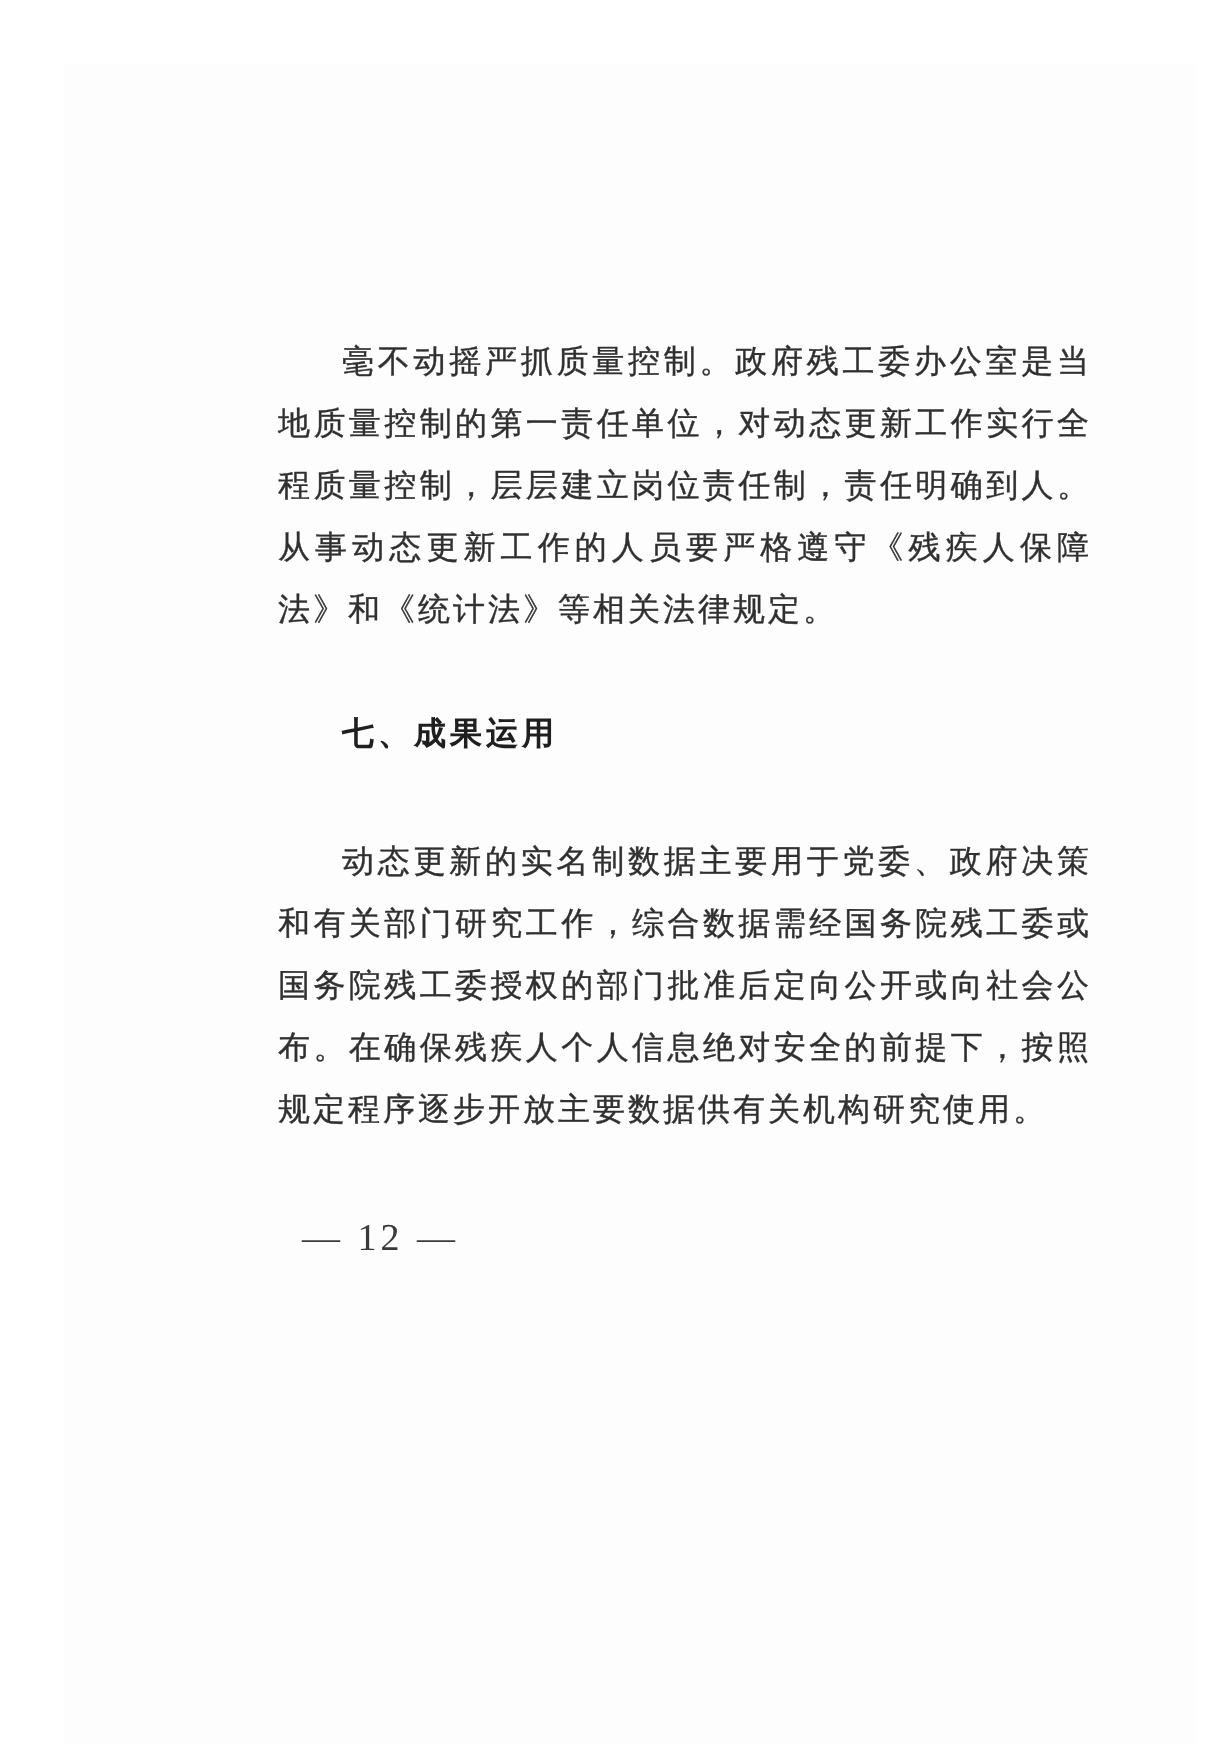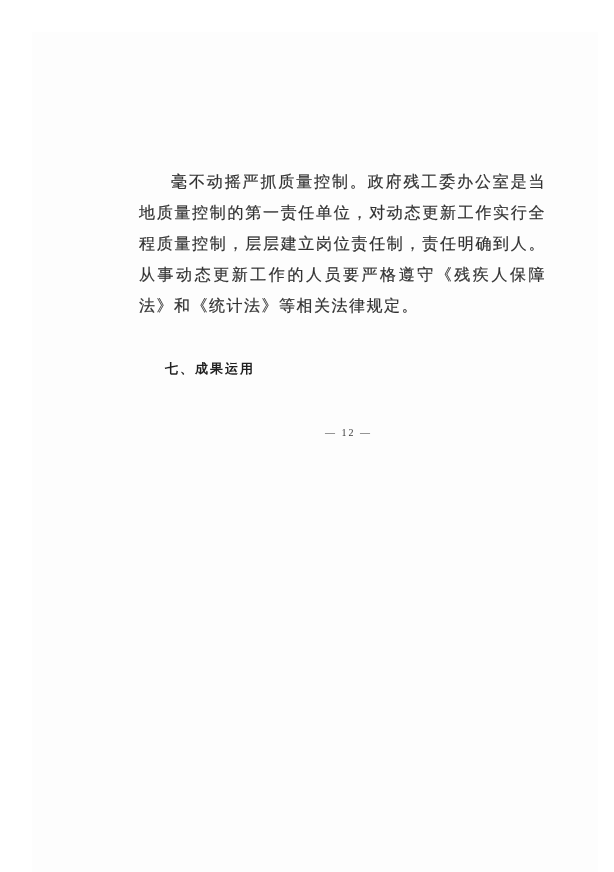--- a/index.html
+++ b/index.html
@@ -22,40 +22,40 @@
     font-size: 16px;
     line-height: 31px;
     letter-spacing: 1.5px;
     text-align: justify;
     text-align-last: left;
     text-indent: 2em;
     color: #2f2f2f;
     -webkit-text-stroke: 0.2px #3a3a3a;
   }
   .section-heading {
-    font-size: 13px;
+    font-size: 16px;
     line-height: 31px;
     letter-spacing: 2px;
     font-weight: bold;
     color: #1f1f1f;
     text-indent: 2em;
-    font-family: Liberation Serif, serif;
+    font-family: Liberation Mono, monospace;
   }
   .page-number {
     margin-top: 2px;
     margin-left: 12px;
-    font-size: 10px;
+    font-size: 19px;
     line-height: 29px;
     letter-spacing: 2px;
     color: #3a3a3a;
-    text-align: center;
   }
 </style>
 </head>
 <body>
 
 <div class="page">
   <div class="content">
     <p class="para">毫不动摇严抓质量控制。政府残工委办公室是当地质量控制的第一责任单位，对动态更新工作实行全程质量控制，层层建立岗位责任制，责任明确到人。从事动态更新工作的人员要严格遵守《残疾人保障法》和《统计法》等相关法律规定。</p>
     <h2 class="section-heading">七、成果运用</h2>
+    <p class="para">动态更新的实名制数据主要用于党委、政府决策和有关部门研究工作，综合数据需经国务院残工委或国务院残工委授权的部门批准后定向公开或向社会公布。在确保残疾人个人信息绝对安全的前提下，按照规定程序逐步开放主要数据供有关机构研究使用。</p>
     <div class="page-number">— 12 —</div>
   </div>
 </div>
 
 </body></html>

